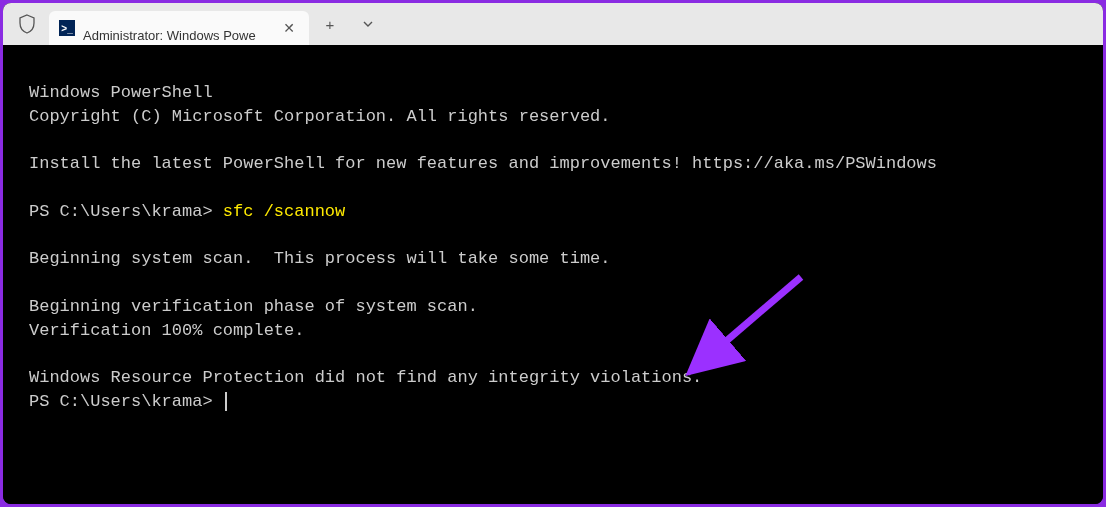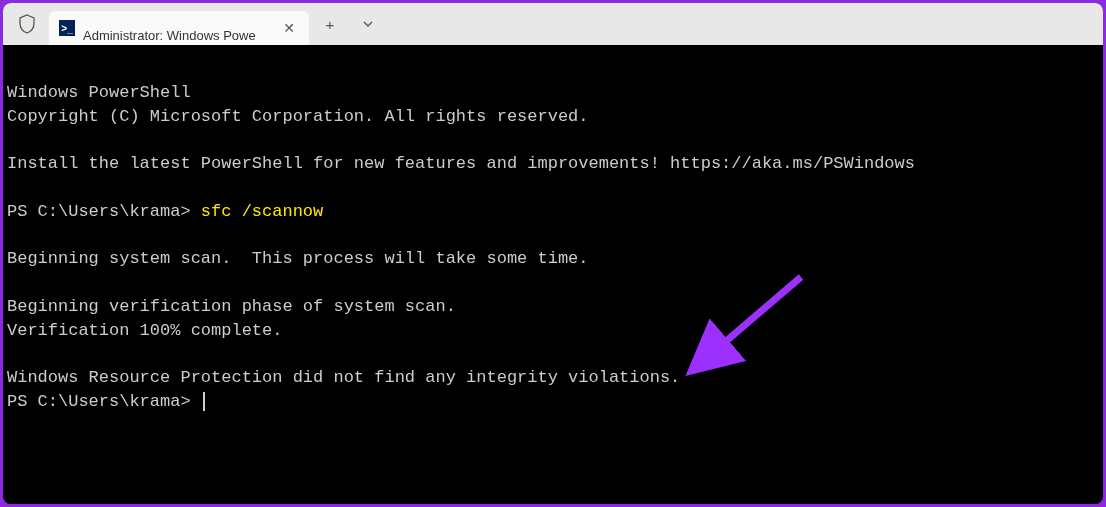--- a/index.html
+++ b/index.html
@@ -89,21 +89,21 @@
       cursor: pointer;
       align-self: center;
     }
     .terminal {
       flex: 1;
       background: #000;
       color: #ccc;
       font-family: Consolas, 'Courier New', monospace;
       font-size: 17px;
       line-height: 1.4;
-      padding: 12px 4px;
+      padding: 12px 26px;
       white-space: pre-wrap;
       position: relative;
     }
     .highlight {
       color: #ffea00;
     }
     .cursor {
       display: inline-block;
       width: 2px;
       height: 19px;

